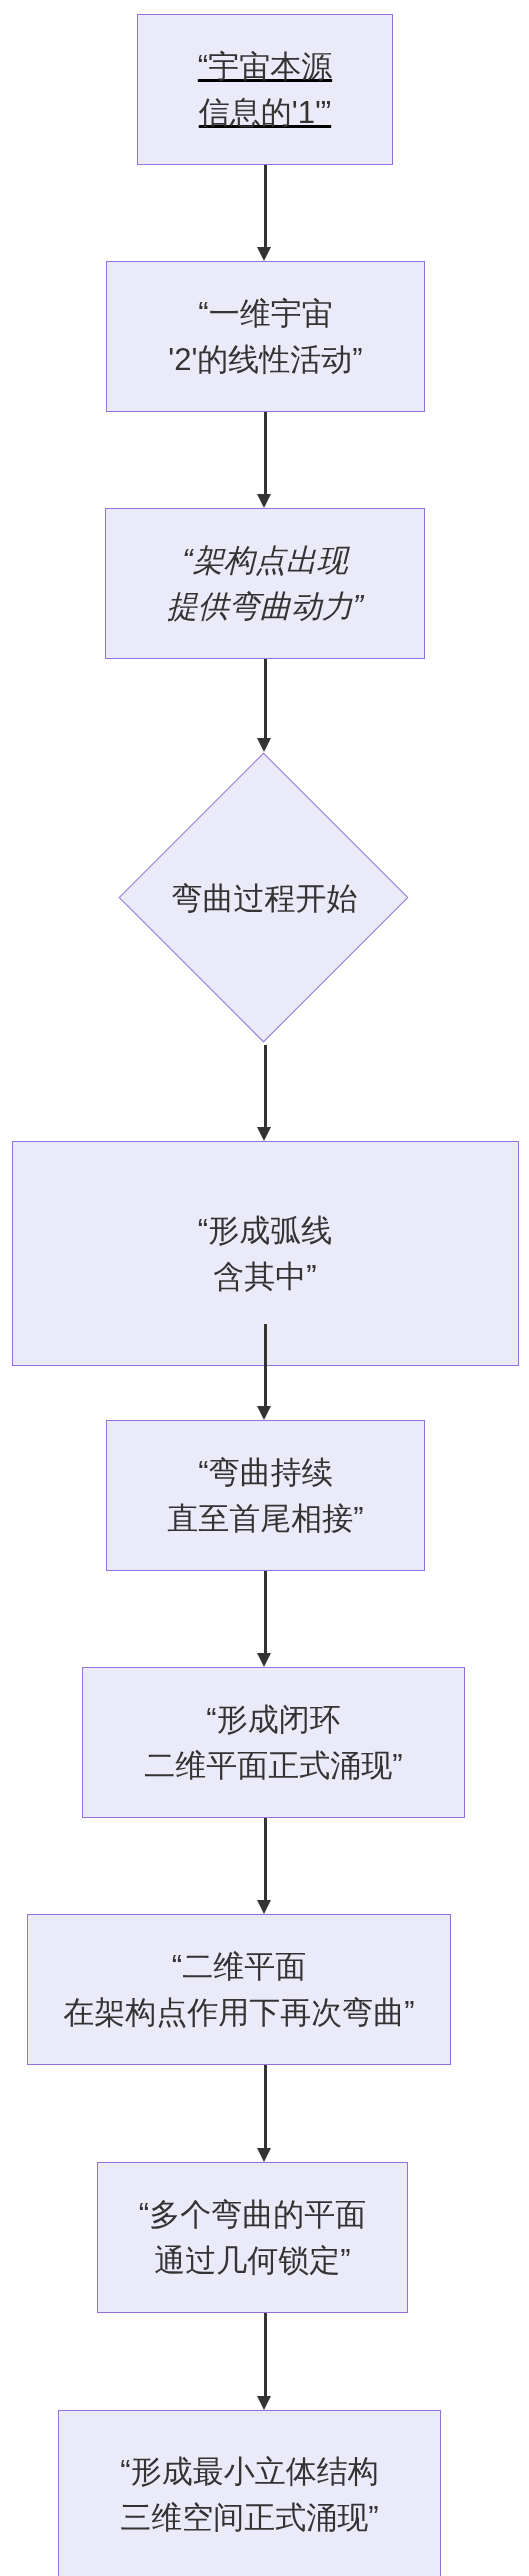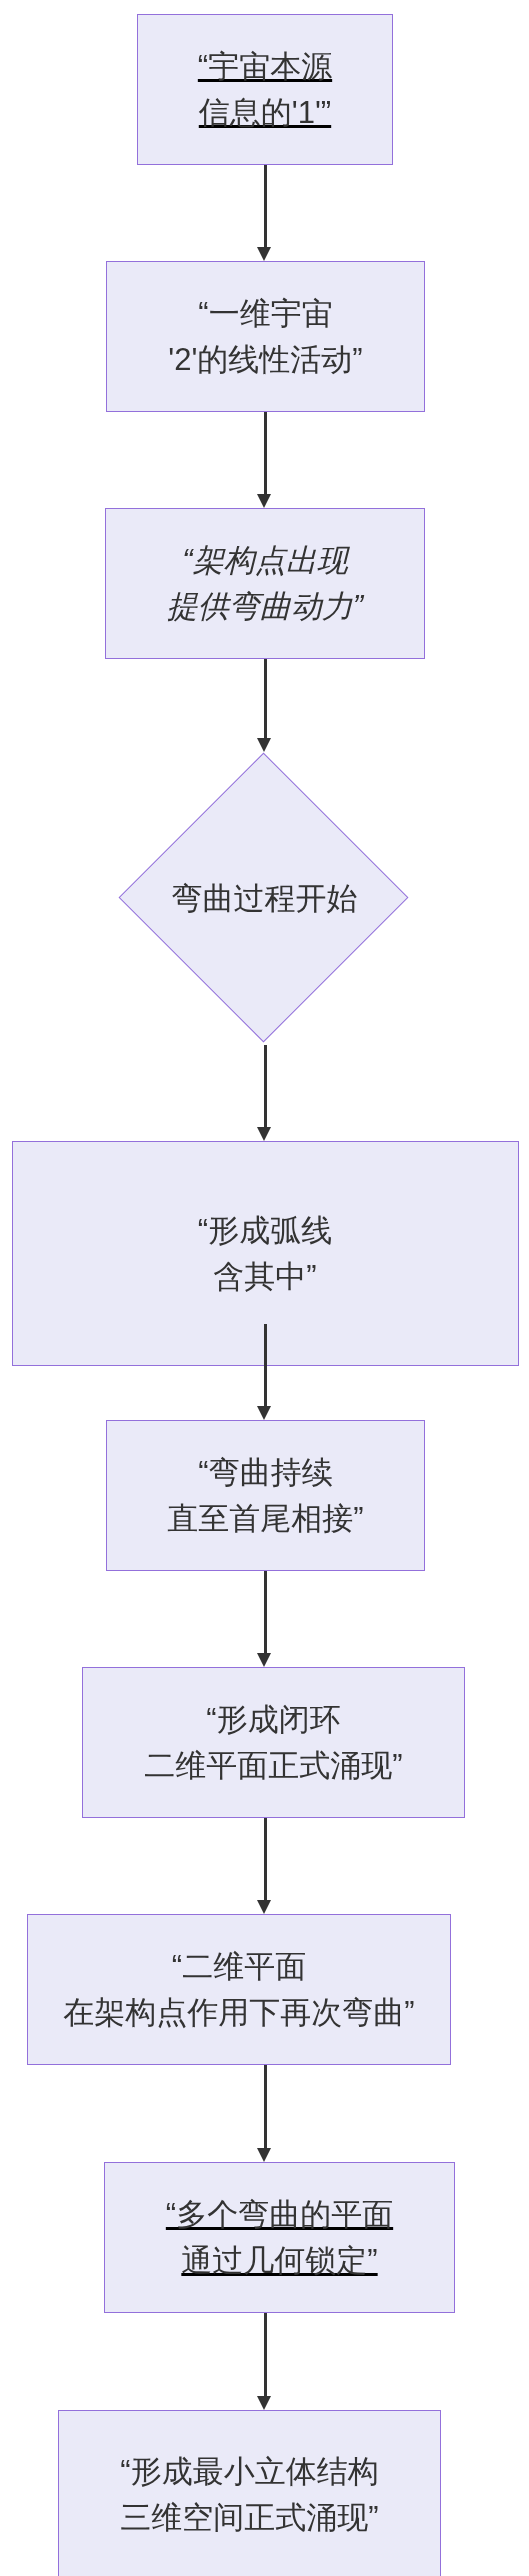--- a/index.html
+++ b/index.html
@@ -151,21 +151,21 @@
   <div class="node" style="left:27px; top:1914px; width:424px; height:151px;">
     <div class="node-text">
       <span class="line">“二维平面</span>
       <span class="line">在架构点作用下再次弯曲”</span>
     </div>
   </div>
 
   <div class="edge-line" style="left:264px; top:2065px; height:83px;"></div>
   <div class="edge-head" style="left:257px; top:2148px;"></div>
 
-  <div class="node" style="left:104px; top:2162px; width:351px; height:151px;text-decoration:underline;">
+  <div class="node" style="left:97px; top:2162px; width:311px; height:151px;">
     <div class="node-text">
       <span class="line">“多个弯曲的平面</span>
       <span class="line">通过几何锁定”</span>
     </div>
   </div>
 
   <div class="edge-line" style="left:264px; top:2313px; height:83px;"></div>
   <div class="edge-head" style="left:257px; top:2396px;"></div>
 
   <div class="node" style="left:58px; top:2410px; width:383px; height:170px;">

